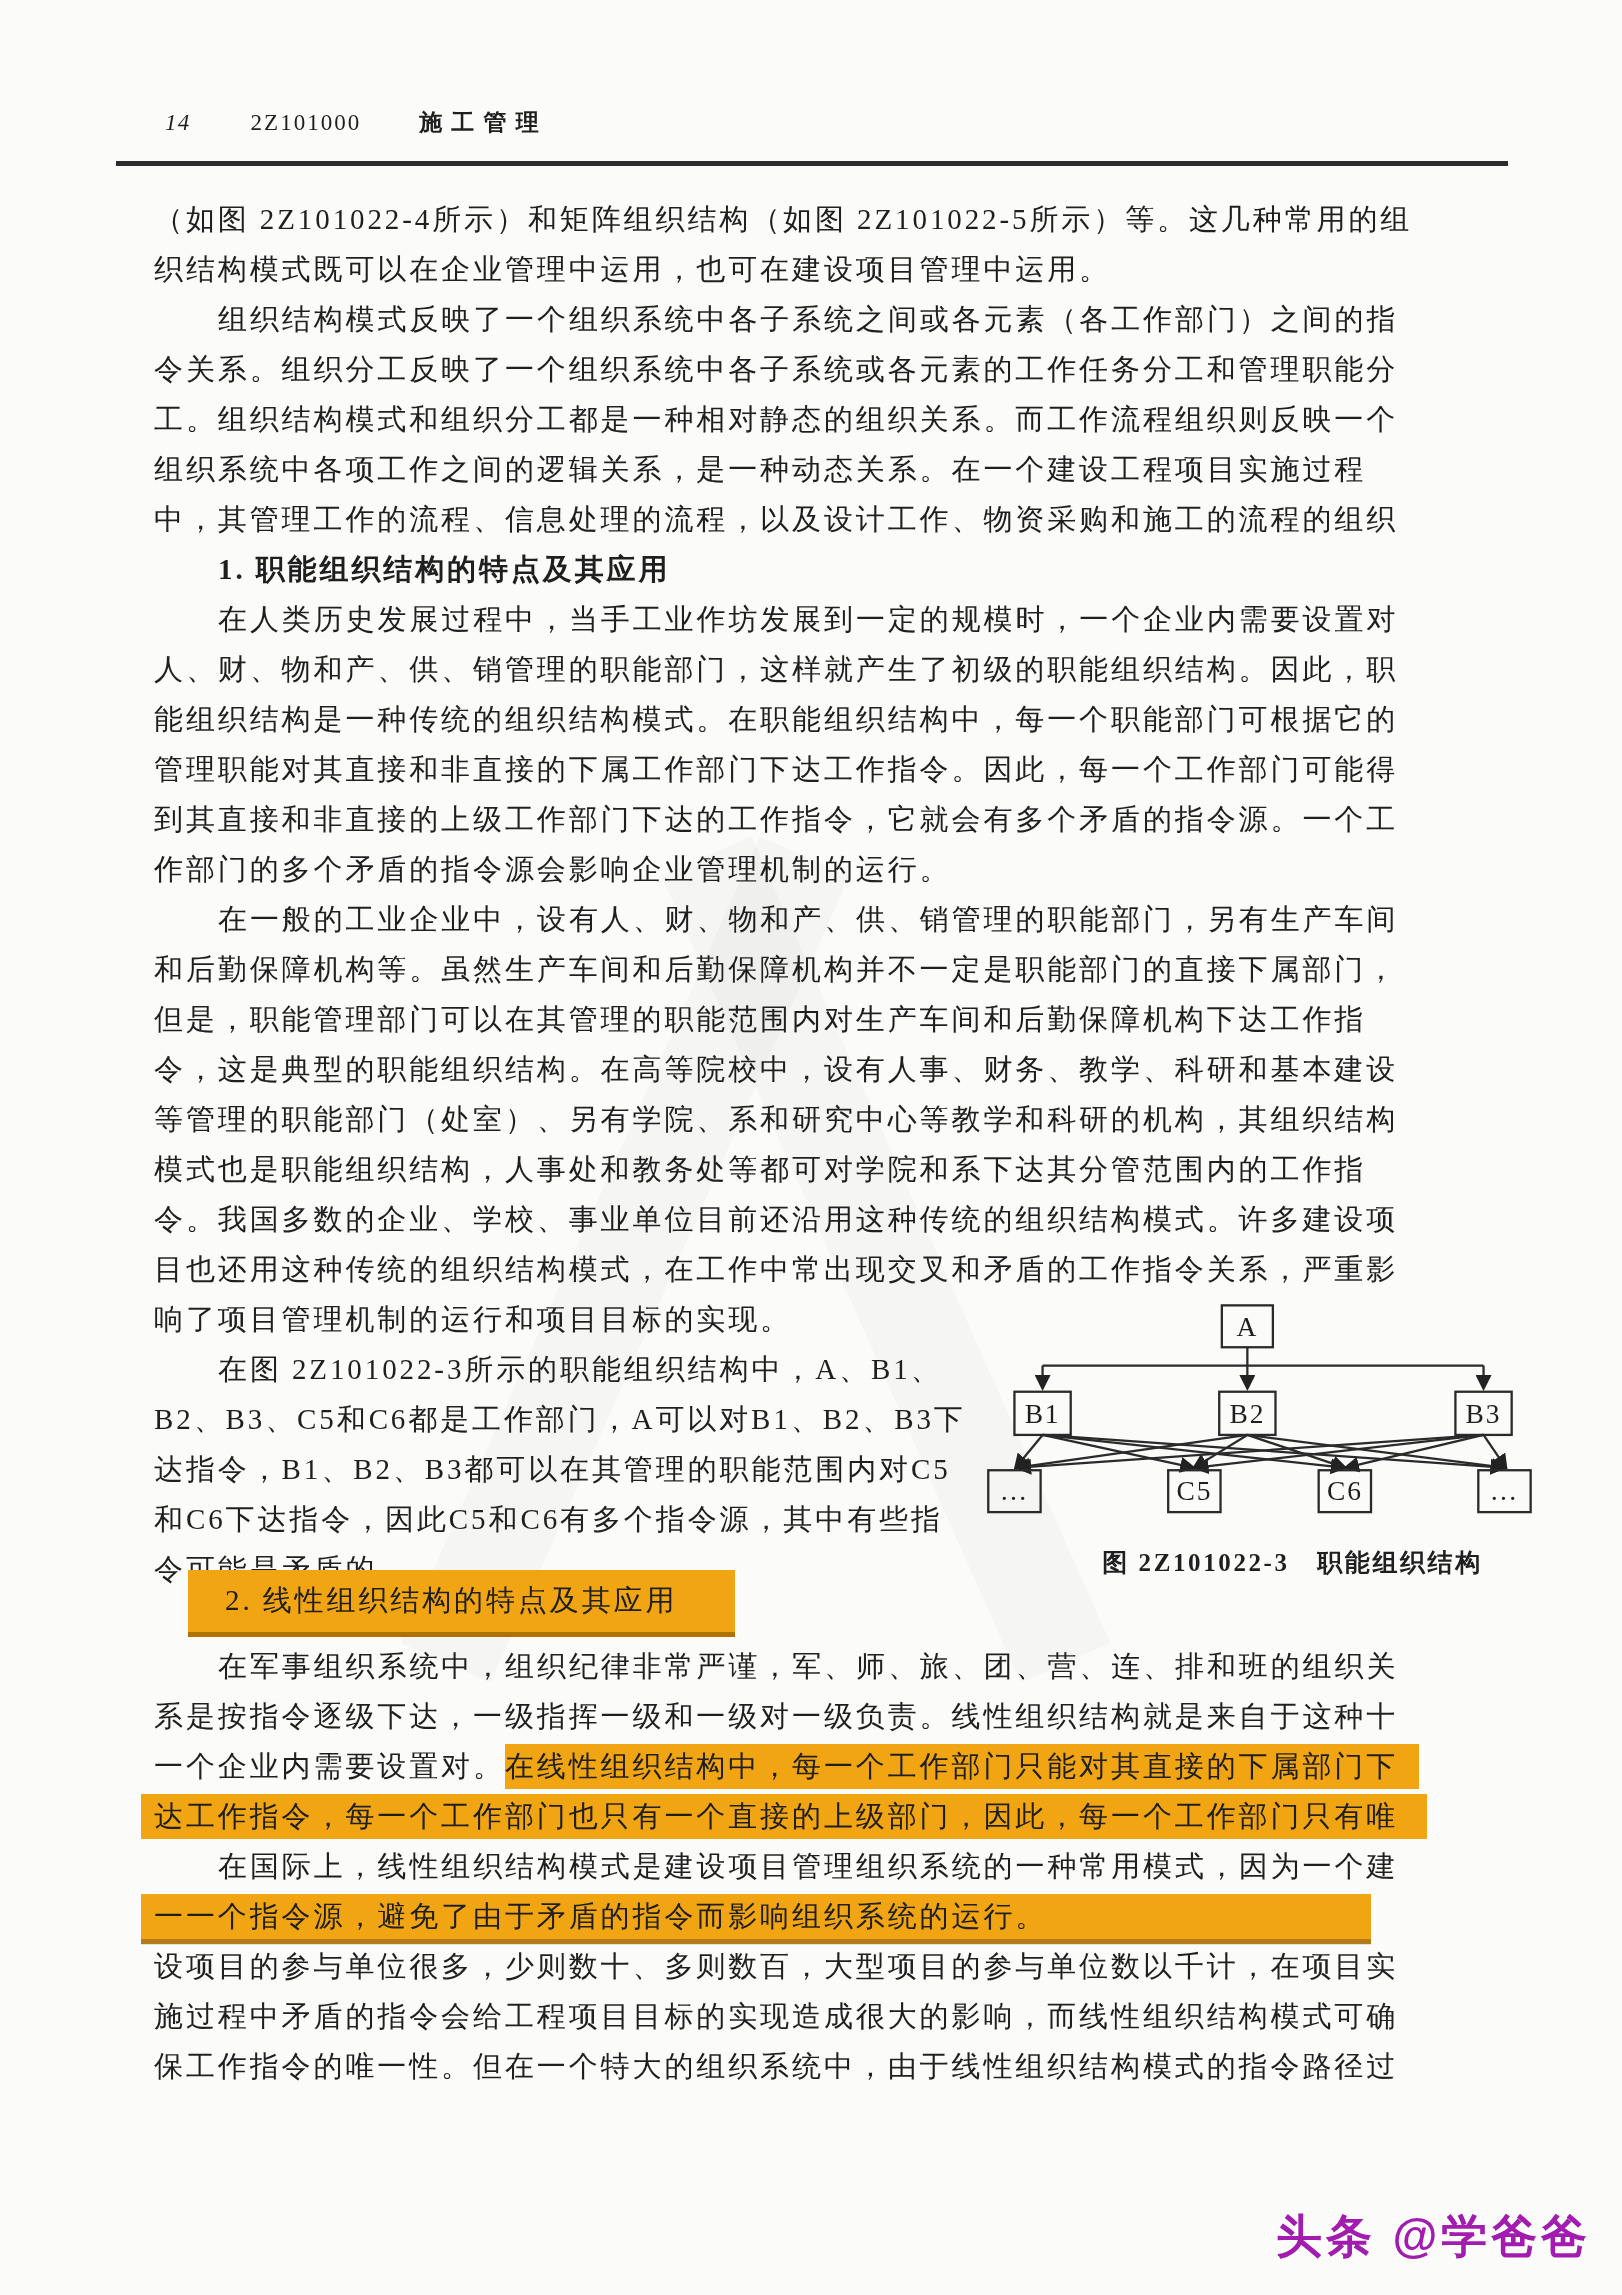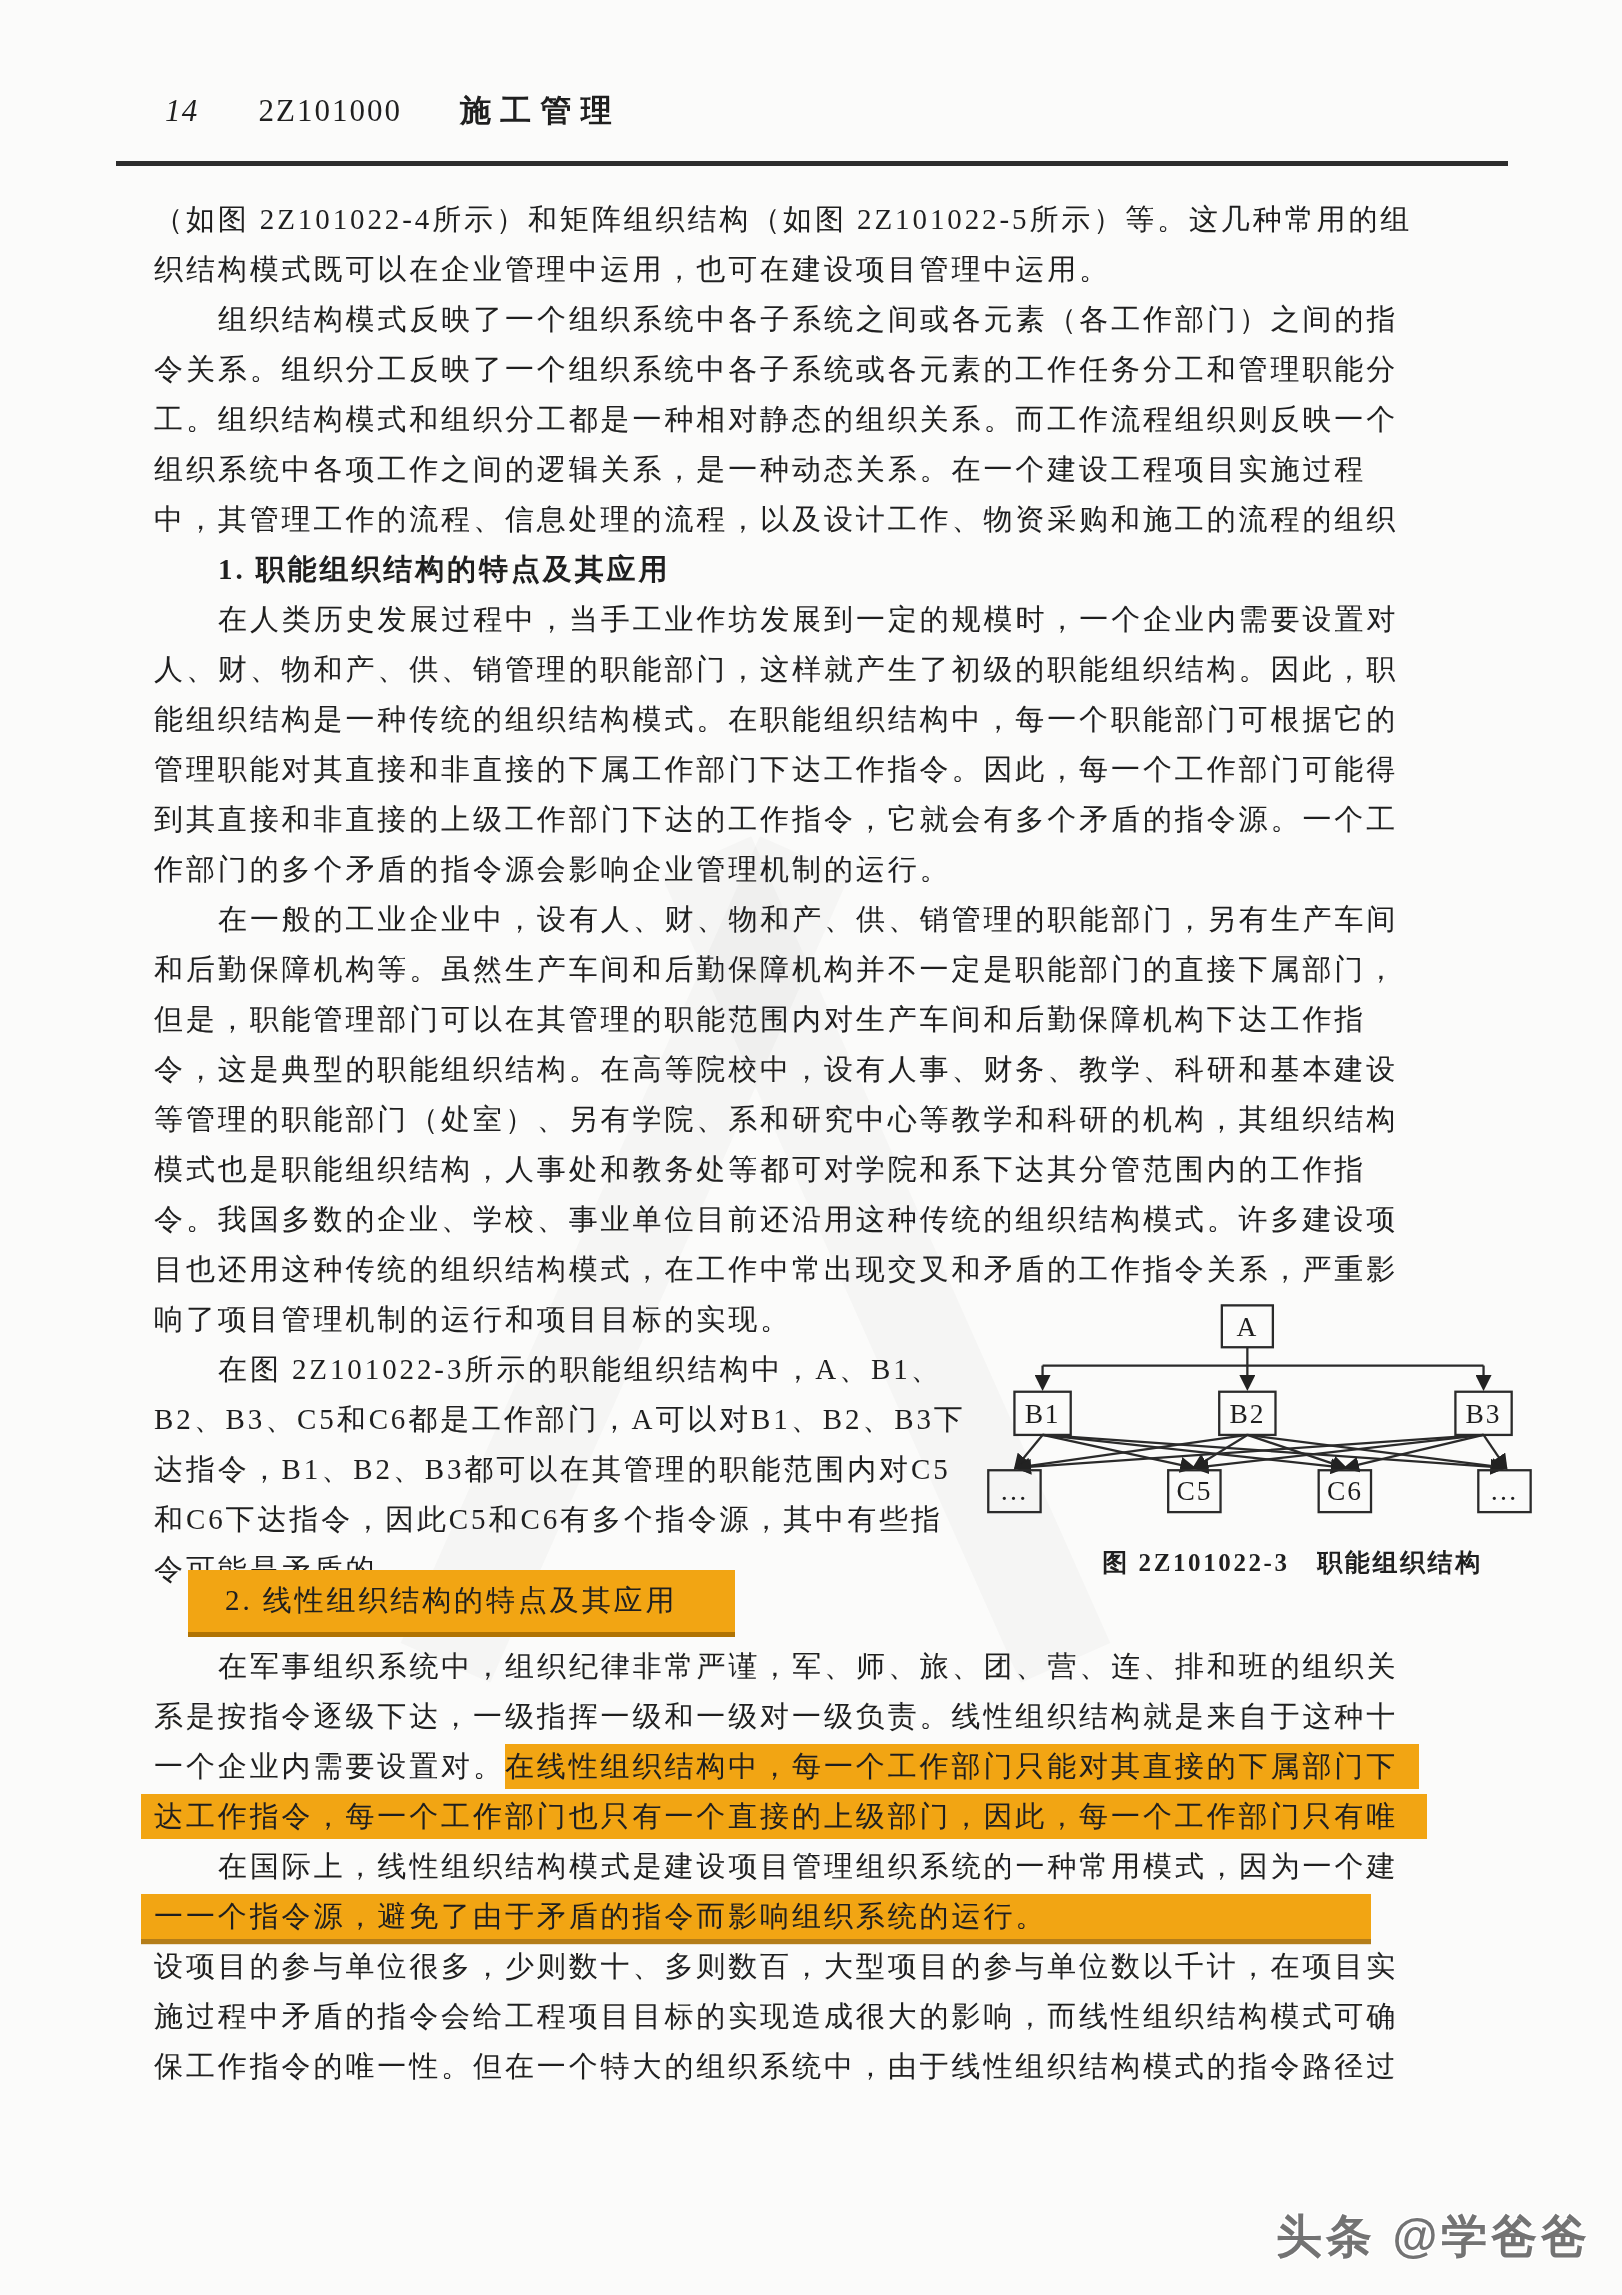--- a/index.html
+++ b/index.html
@@ -7,21 +7,21 @@
     position:relative;width:1622px;height:2295px;margin:0 auto;
     background:#fbfbfa;overflow:hidden;
     font-family:"Liberation Serif","DejaVu Serif",serif;color:#1f1f1f;
   }
   
   .ghost{position:absolute;background:rgba(90,90,90,0.04);}
   .ghost.g1{left:576px;top:818px;width:98px;height:883px;transform:rotate(24deg);}
   .ghost.g2{left:837px;top:818px;width:98px;height:883px;transform:rotate(-24deg);}
 
   
-  .header{position:absolute;top:90px;left:165px;font-size:31px;white-space:nowrap;}
+  .header{position:absolute;top:107px;left:165px;font-size:23px;white-space:nowrap;}
   .header .pnum{font-style:italic;margin-right:60px;letter-spacing:1.3px;}
   .header .code{margin-right:58px;letter-spacing:2px;}
   .header .ctitle{font-weight:600;letter-spacing:9.2px;}
   .rule{position:absolute;top:161px;left:116px;width:1392px;height:4.6px;background:#2d2d2d;}
 
   
   .content{
     position:absolute;top:194px;left:154px;width:1318px;
     font-size:29px;line-height:50px;letter-spacing:2.9px;
   }
@@ -52,21 +52,21 @@
   .h2badge{
     display:inline-block;background:#F2A513;font-weight:400;
     margin-left:34px;padding:1.3px 58px 3.9px 37px;
     border-bottom:5.9px solid #B07303;
   }
 
   
   .watermark{
     position:absolute;right:31px;bottom:27.5px;
     font-family:"Liberation Sans","DejaVu Sans",sans-serif;
-    font-weight:900;font-size:46px;letter-spacing:3.9px;color:#737373;
+    font-weight:900;font-size:46px;letter-spacing:3.9px;color:#a21caf;
     text-shadow:1.3px 1.3px 0 #ffffff,-1.3px -1.3px 0 #ffffff,1.3px -1.3px 0 #ffffff,-1.3px 1.3px 0 #ffffff;
     white-space:nowrap;
   }
 </style>
 </head>
 <body>
 
 <div class="page">
 
   <div class="ghost g1"></div>

